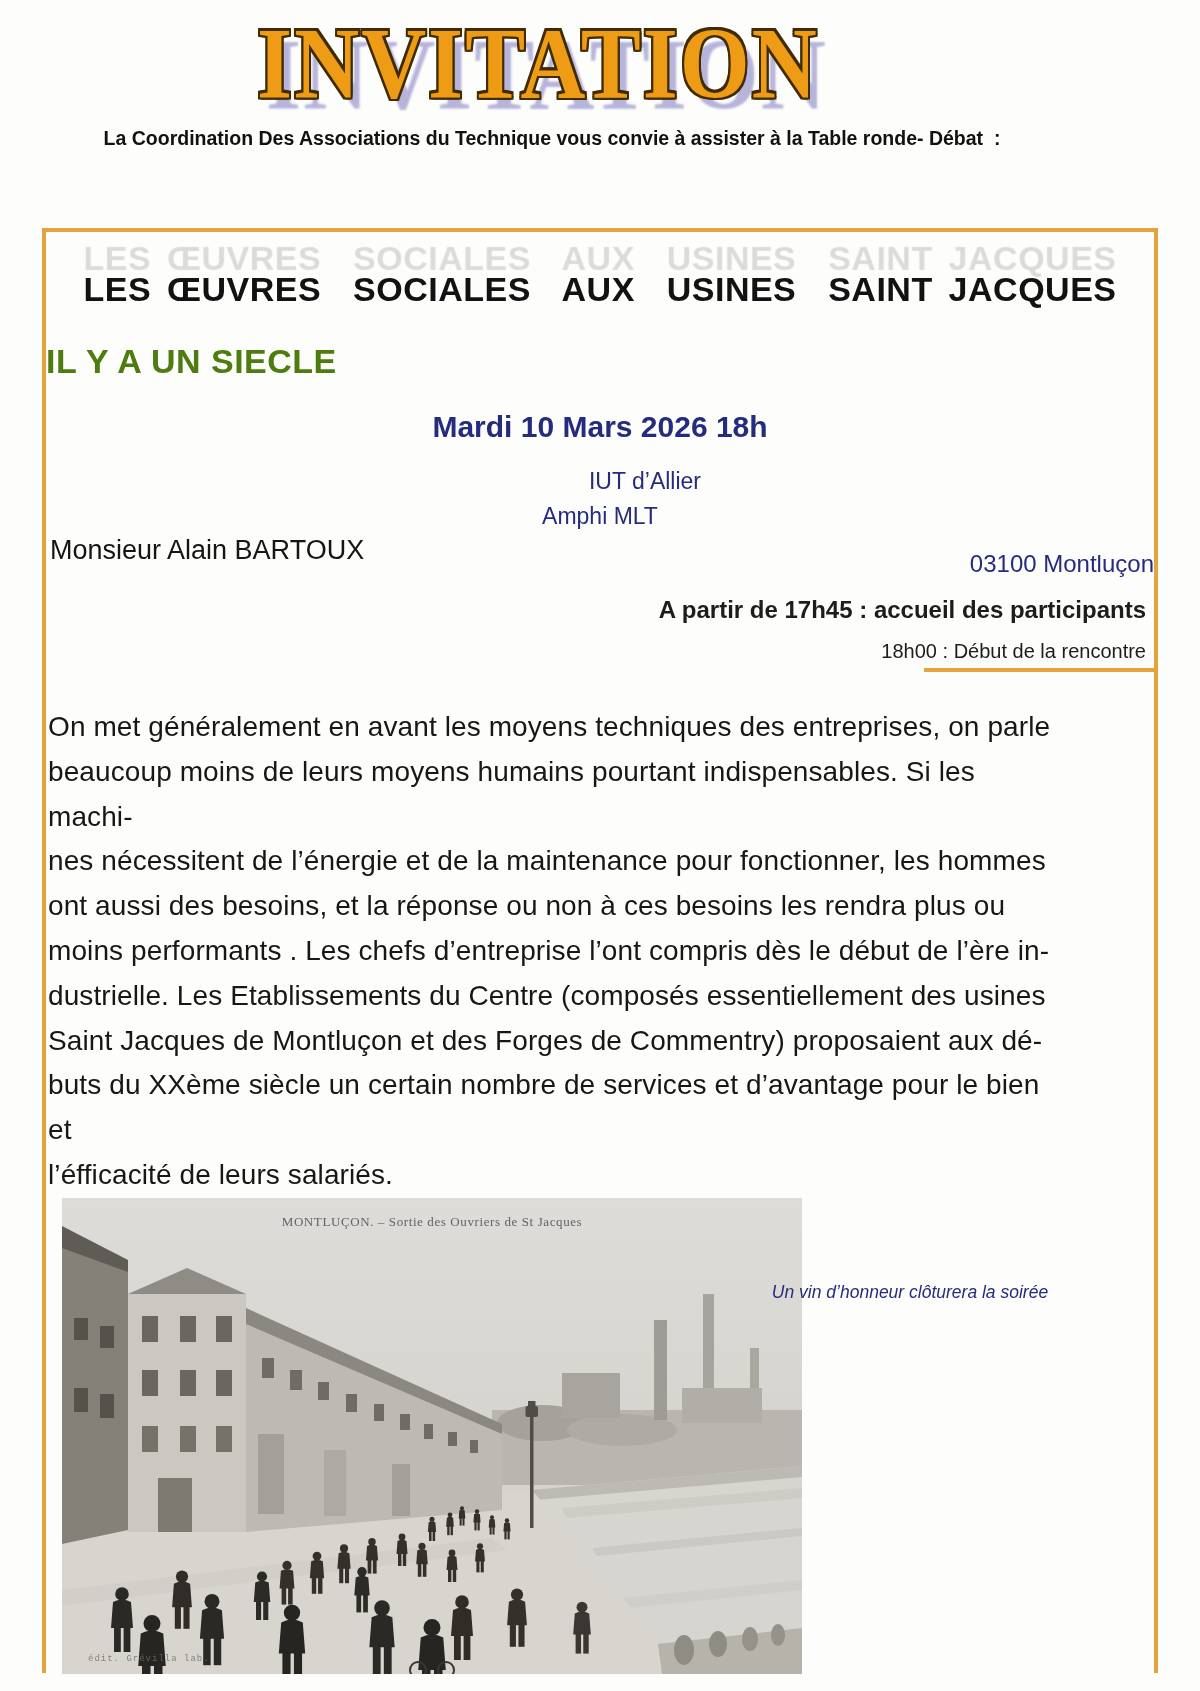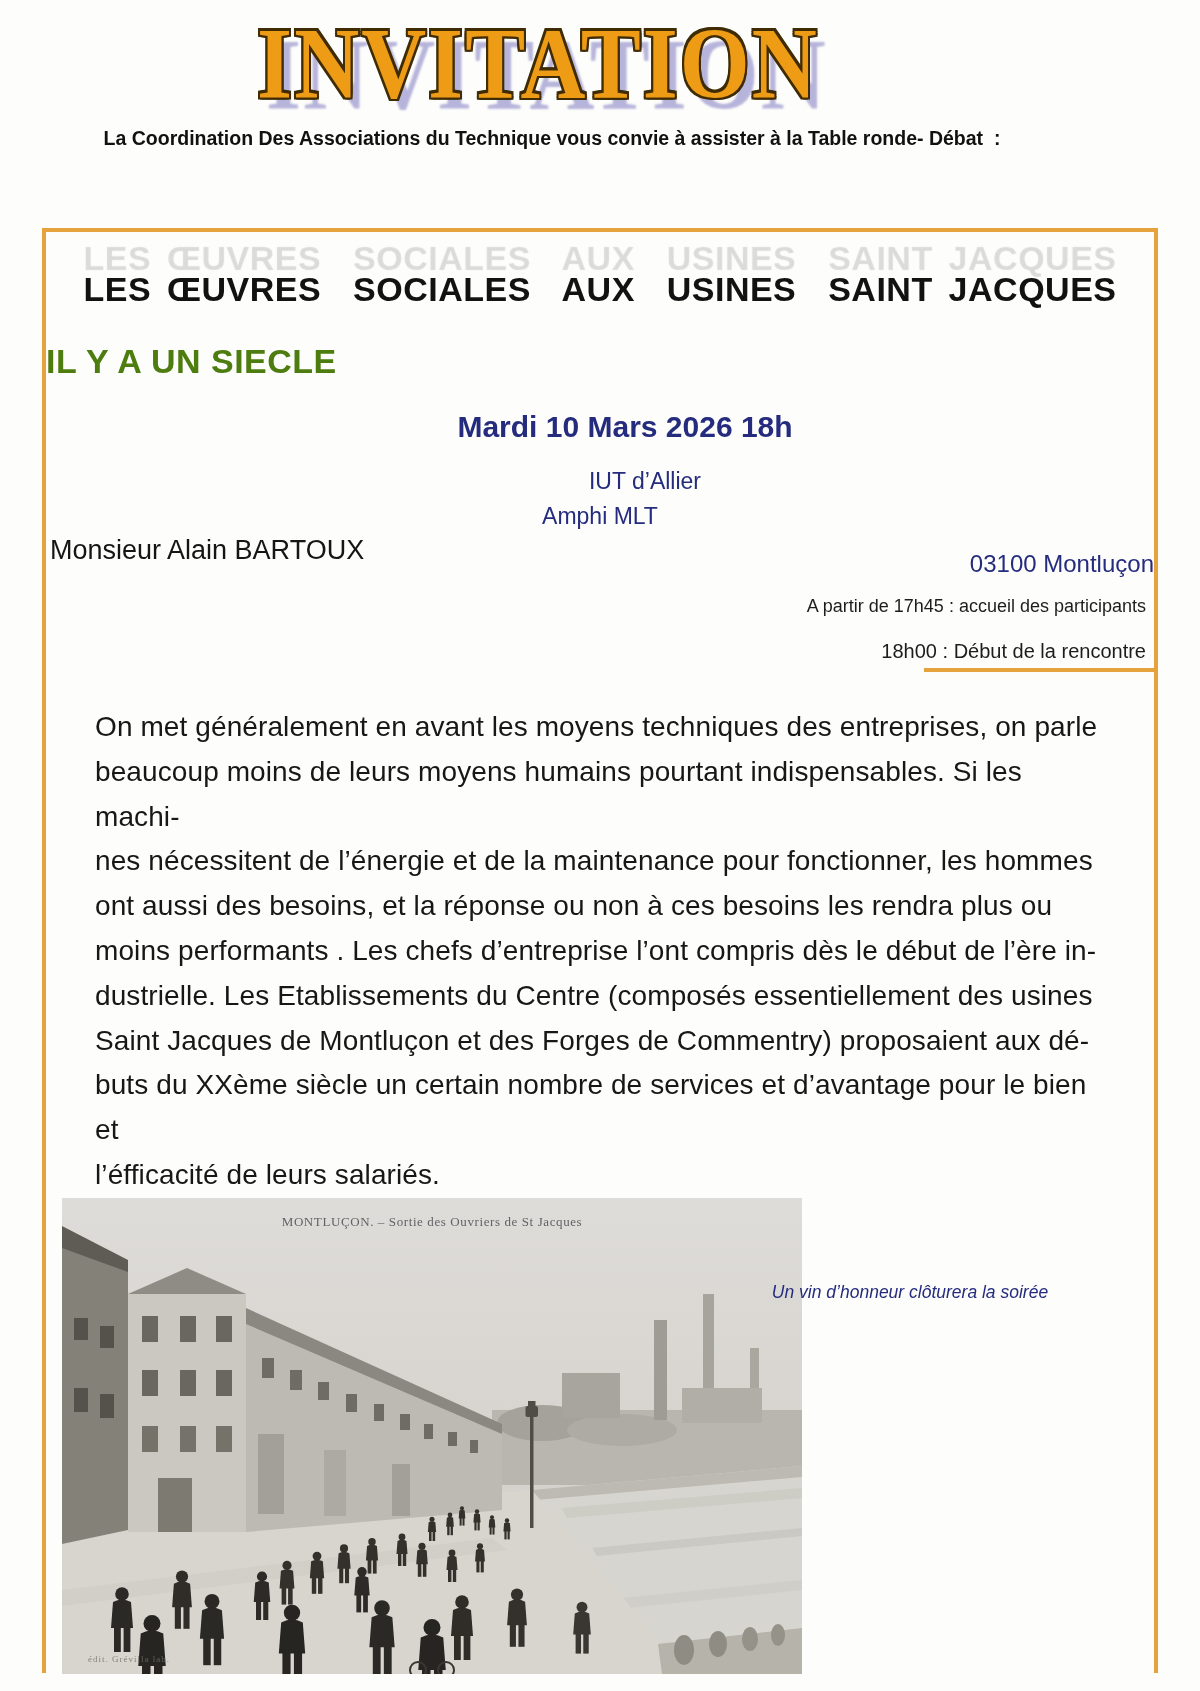--- a/index.html
+++ b/index.html
@@ -44,58 +44,58 @@
     position:absolute;top:38px;left:0;width:100%;text-align:center;
     font-size:34px;font-weight:bold;letter-spacing:0.5px;word-spacing:6px;color:#121212;
     text-shadow:0 -31px 1px rgba(45,45,45,0.16);
   }
   .h2line{
     position:absolute;top:110px;left:0;width:100%;text-align:left;
     font-size:34px;font-weight:bold;letter-spacing:0.5px;color:#4d7c0f;
   }
   .date-line{
     position:absolute;top:178px;left:0;width:100%;text-align:center;
-    font-size:30px;font-weight:bold;color:var(--navy,#252C7E);padding-left:25px;
+    font-size:30px;font-weight:bold;color:var(--navy,#252C7E);
   }
   .venue1{position:absolute;top:236px;left:0;width:100%;text-align:center;
     font-size:23px;color:var(--navy,#252C7E);margin-left:45px;}
   .venue2{position:absolute;top:271px;left:0;width:100%;text-align:center;
     font-size:23px;color:var(--navy,#252C7E);}
   .speaker{
     position:absolute;top:303px;left:4px;font-size:27px;color:#151515;
   }
   .city-line{position:absolute;top:318px;left:0;width:100%;text-align:right;
     font-size:24px;color:var(--navy,#252C7E);}
-  .sched1{position:absolute;top:364px;right:8px;font-size:18px;color:#1d1d1d;}
+  .sched1{position:absolute;top:364px;right:8px;font-size:24px;color:#1d1d1d;font-weight:bold;}
   .sched2{position:absolute;top:408px;right:8px;font-size:20px;color:#1d1d1d;}
   .accent-line{
     position:absolute;top:436px;right:0;width:230px;height:4px;
     background:var(--accent,#E6A23C);
   }
   
   .body-par{
     position:absolute;left:48px;top:705px;width:1010px;
     font-size:28px;line-height:44.8px;color:#171717;
-    white-space:pre-line;letter-spacing:0.1px;margin-left:47px;
+    white-space:pre-line;letter-spacing:0.1px;
   }
   
   .photo-wrap{
     position:absolute;left:62px;top:1198px;width:740px;height:476px;
     background:#fdba74;box-shadow:0 0 0 1px #c4c2bc inset;
   }
   .photo-wrap svg{display:block;width:100%;height:100%;}
   .photo-caption{
     position:absolute;top:16px;left:0;width:100%;text-align:center;
     font-family:"Liberation Serif","DejaVu Serif",serif;
     font-size:13px;color:#4c4c52;letter-spacing:0.6px;opacity:.85;
     filter:blur(.3px);
   }
   .photo-imprint{
     position:absolute;bottom:10px;left:26px;
-    font-family:Liberation Serif, serif;
+    font-family:Liberation Mono, monospace;
     font-size:9px;color:#6e6e68;letter-spacing:1px;opacity:.8;filter:blur(.3px);
   }
   
   .closing-note{
     position:absolute;left:760px;top:1282px;width:300px;text-align:center;
     font-size:17.5px;font-style:italic;color:var(--navy,#252C7E);
   }
 </style>
 </head>
 <body>

